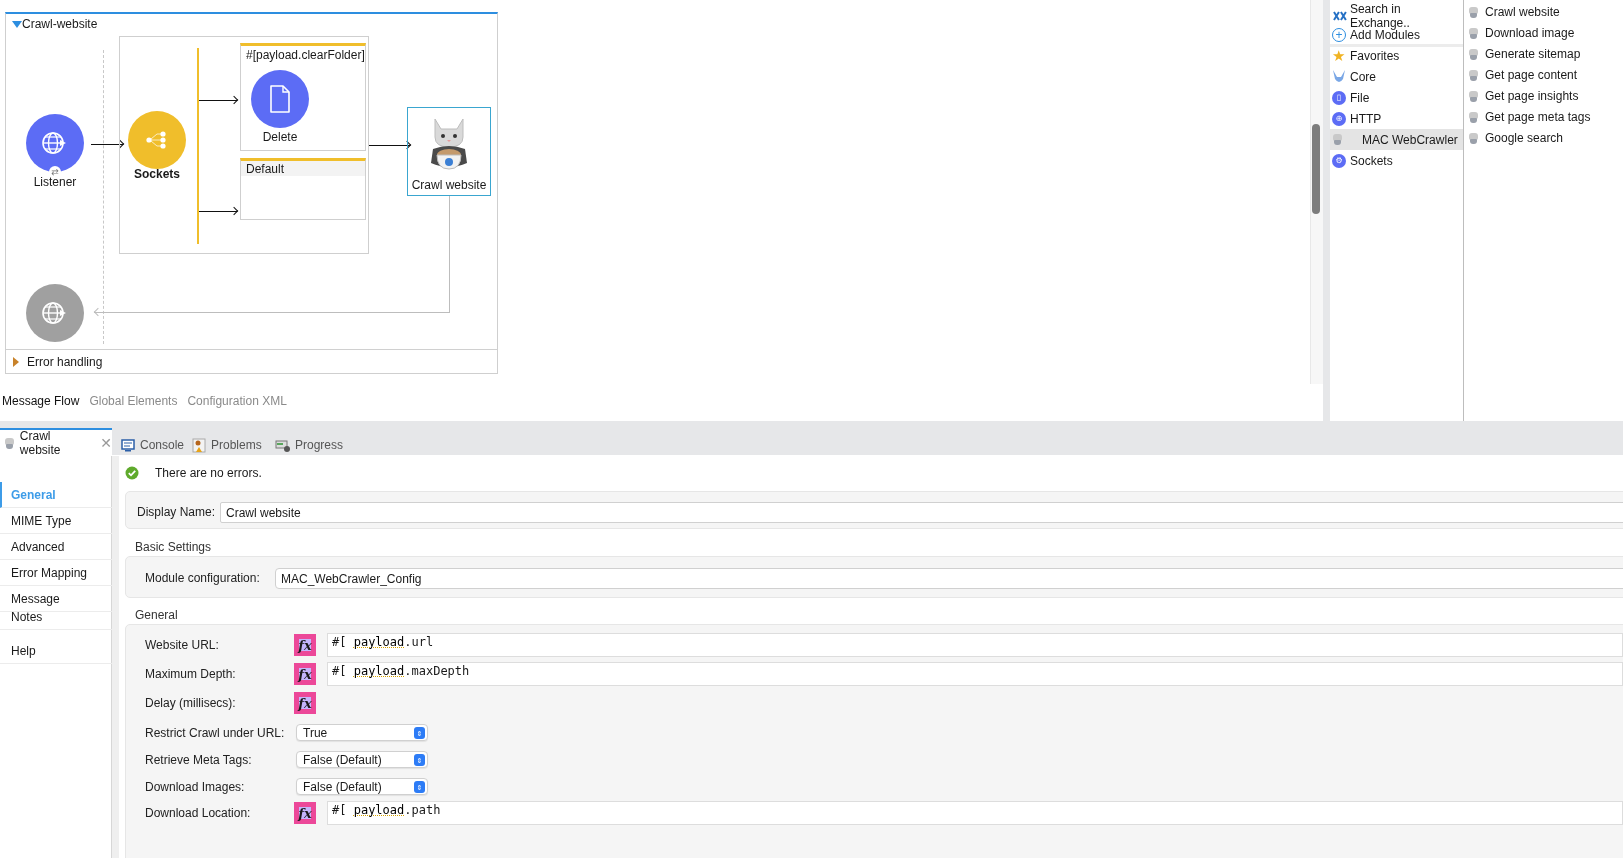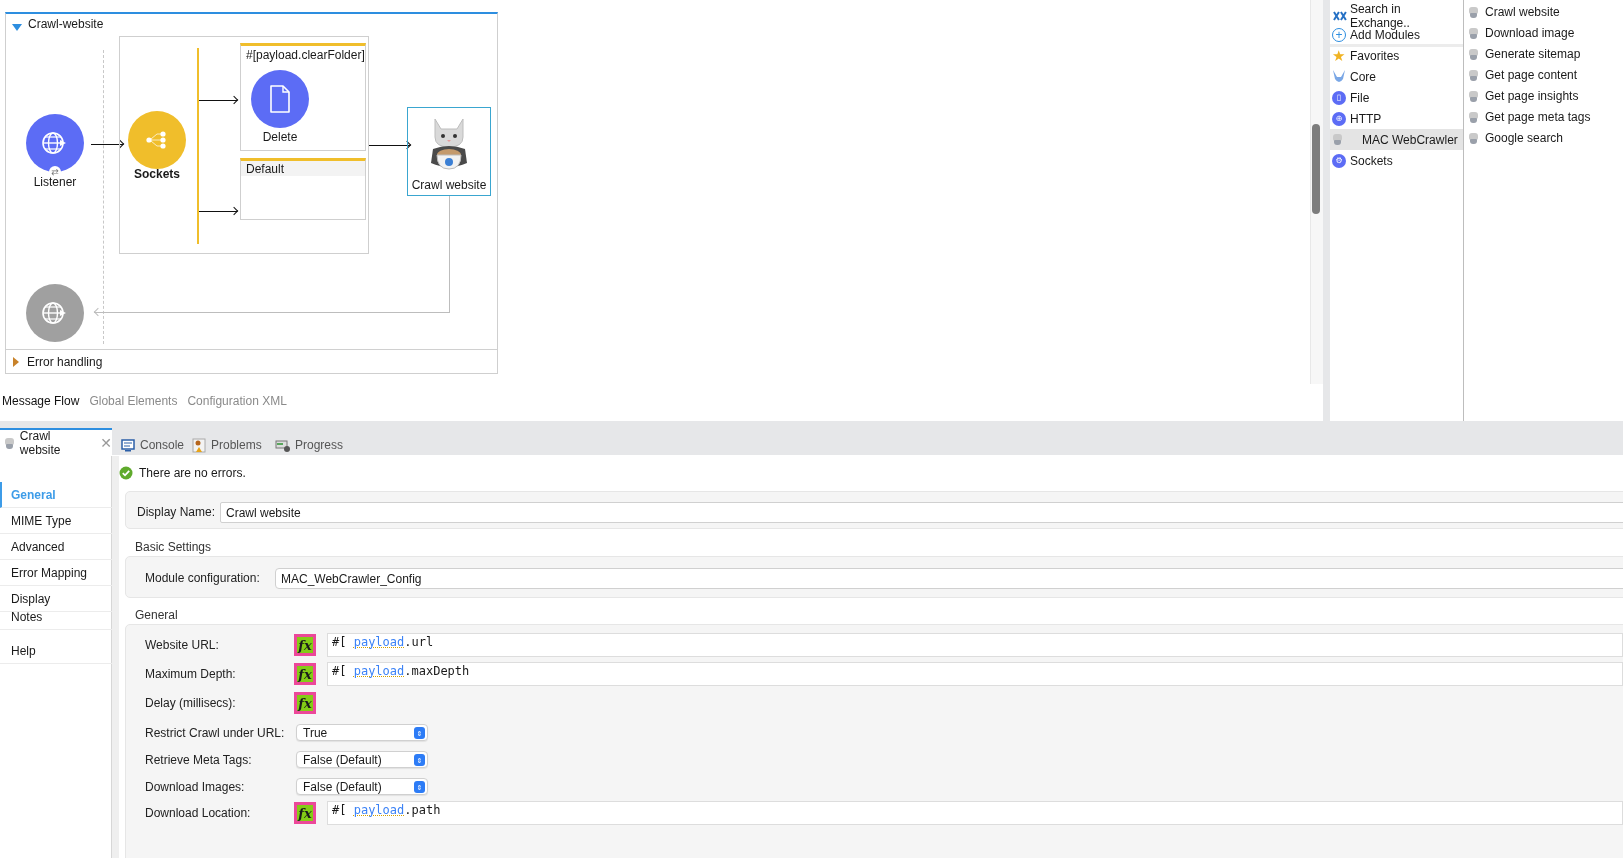--- a/index.html
+++ b/index.html
@@ -1,20 +1,20 @@
 <!DOCTYPE html>
 <html><head>
 <meta charset="utf-8">
 <style>
 *{box-sizing:border-box;margin:0;padding:0}
 body{width:1623px;height:858px;overflow:hidden;background:#fff;font-family:"Liberation Sans",sans-serif;font-size:12px;color:#1a1a1a;position:relative}
 .abs{position:absolute}
 
 #flow{left:5px;top:12px;width:493px;height:362px;border:1px solid #cfcfcf;border-top:2px solid #2d8ee0}
-#flow .title{position:absolute;left:6px;top:3px;font-size:12px;display:flex;align-items:flex-end;gap:6px}
+#flow .title{position:absolute;left:6px;top:3px;font-size:12px;display:flex;align-items:center;}
 .tri-down{width:0;height:0;border-left:5px solid transparent;border-right:5px solid transparent;border-top:7px solid #2d8ee0}
 .tri-right{width:0;height:0;border-top:5px solid transparent;border-bottom:5px solid transparent;border-left:6px solid #c8822a}
 .circle{position:absolute;border-radius:50%;display:flex;align-items:center;justify-content:center}
 .lbl{position:absolute;font-size:12px;text-align:center}
 .hline{position:absolute;height:1px;background:#111}
 .arrowhead{position:absolute;width:6px;height:6px;border-top:1px solid #111;border-right:1px solid #111;transform:rotate(45deg)}
 #err-bar{position:absolute;left:0;right:0;bottom:0;height:24px;border-top:1px solid #d0d0d0;display:flex;align-items:center;gap:8px;padding-left:7px;font-size:12px}
 
 #view-tabs{left:2px;top:394px;display:flex;gap:10px;font-size:12px}
 #view-tabs span{color:#8a8a8a}
@@ -39,23 +39,23 @@
 .tab2{position:absolute;top:428px;height:34px;display:flex;align-items:center;gap:5px;font-size:12px;color:#555}
 #leftnav{left:0;top:456px;width:112px;height:402px;border-right:1px solid #d7d7d7}
 #leftnav2{left:112px;top:456px;width:7px;height:402px;background:#efefef}
 .nav{position:absolute;left:0;width:112px;height:26px;display:flex;align-items:center;padding-left:11px;font-size:12px;border-bottom:1px solid #ececec}
 .nav.active{color:#3d9ce8;font-weight:bold;border-left:2px solid #3d9ce8;padding-left:9px}
 #props{left:119px;top:456px;width:1504px;height:402px;background:#fff}
 .box{position:absolute;background:#f5f5f5;border:1px solid #e6e6e6;border-radius:5px}
 .flabel{position:absolute;font-size:12px;color:#222}
 .sec{position:absolute;font-size:12px;color:#333}
 .tinput{position:absolute;height:21px;background:#fff;border:1px solid #d0d0d0;border-radius:2px;font-size:12px;padding-left:5px;display:flex;align-items:center}
-.fx{position:absolute;width:22px;height:22px;background:#84cc16;border:3px solid #ec4899;font-family:"DejaVu Serif",serif;font-style:italic;font-weight:bold;font-size:13px;display:flex;align-items:center;justify-content:center}
+.fx{position:absolute;width:22px;height:22px;background:#c4b5fd;border:5px solid #ec4899;font-family:"DejaVu Serif",serif;font-style:italic;font-weight:bold;font-size:13px;display:flex;align-items:center;justify-content:center}
 .expr{position:absolute;height:24px;background:#fff;border:1px solid #ddd;font-family:"DejaVu Sans Mono",monospace;font-size:12px;padding:1px 4px;right:0}
-.expr .kw{color:#3b82f6;text-decoration:underline dotted #d4a000}
+.expr .kw{color:#000000;text-decoration:underline dotted #d4a000}
 .sel-box{position:absolute;width:132px;height:17px;background:#fff;border:1px solid #d0d0d0;border-radius:4px;font-size:12px;padding-left:6px;display:flex;align-items:center;box-shadow:0 1px 1px rgba(0,0,0,.08)}
 .sel-btn{position:absolute;right:2px;top:2px;width:11px;height:12px;border-radius:3px;background:#2d7cf6;color:#fff;font-size:7px;display:flex;align-items:center;justify-content:center;line-height:1}
 </style>
 </head>
 <body>
 
 <div id="flow" class="abs">
   <div class="title">
     <span class="tri-down"></span>
     <span>Crawl-website</span>
@@ -262,28 +262,28 @@
       <circle cx="12" cy="10" r="3" fill="#555"></circle>
     </svg>
   <span>Progress</span>
 </div>
 
 <div id="leftnav" class="abs">
   <div class="nav active" style="top:26px">General</div>
   <div class="nav" style="top:52px">MIME Type</div>
   <div class="nav" style="top:78px">Advanced</div>
   <div class="nav" style="top:104px">Error Mapping</div>
-  <div class="nav" style="top:130px">Display</div>
+  <div class="nav" style="top:130px">Message</div>
   <div class="nav" style="top:148px">Notes</div>
   <div class="nav" style="top:182px">Help</div>
 </div>
 <div id="leftnav2" class="abs"></div>
 
 <div id="props" class="abs">
-  <div class="abs" style="left:0;top:10px;display:flex;align-items:center;gap:6px">
+  <div class="abs" style="left:6px;top:10px;display:flex;align-items:center;gap:16px">
     <svg width="14" height="14" viewBox="0 0 14 14">
         <circle cx="7" cy="7" r="6.5" fill="#5faa2c"></circle>
         <path d="M3.8 7.2 L6 9.3 L10.2 4.8" stroke="#fff" stroke-width="1.8" fill="none"></path>
       </svg>
     <span>There are no errors.</span>
   </div>
 
   <div class="box" style="left:6px;top:35px;width:1510px;height:38px"></div>
   <div class="flabel" style="left:18px;top:49px">Display Name:</div>
   <div class="tinput" style="left:101px;top:46px;width:1410px">Crawl website</div>

